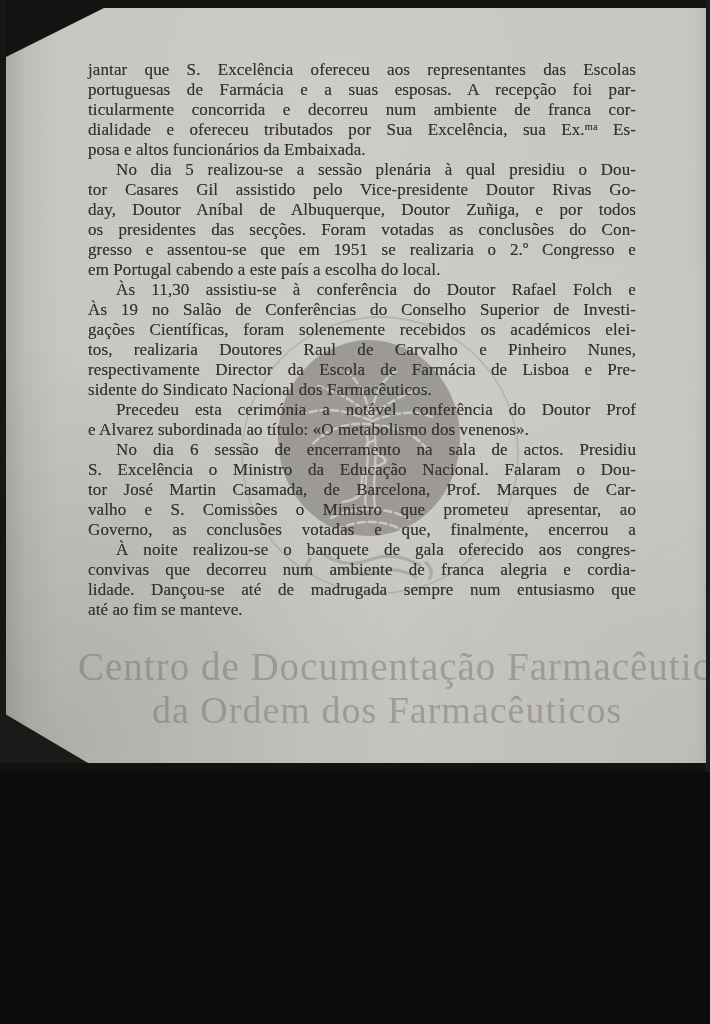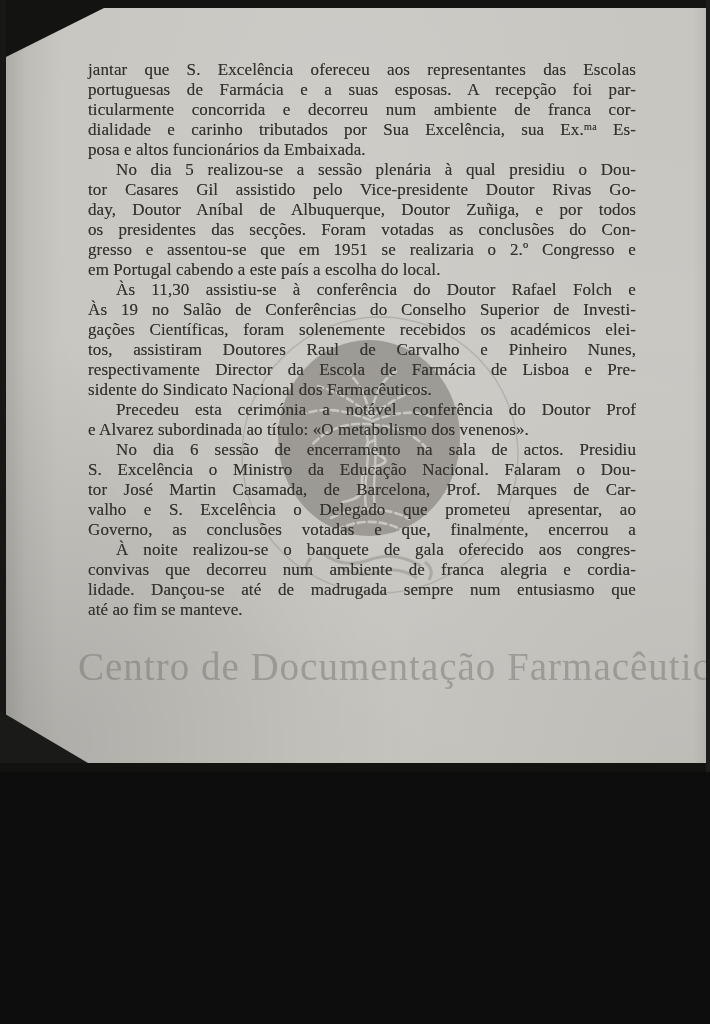--- a/index.html
+++ b/index.html
@@ -83,63 +83,64 @@
       <path d="M86,248 q-8,8 -2,16"></path>
       <path d="M200,252 q10,8 4,18"></path>
     </g>
   </svg>
 
   <div class="textcol" id="textcol">
       <div class="para">
         <div class="line">jantar que S. Excelência ofereceu aos representantes das Escolas</div>
         <div class="line">portuguesas de Farmácia e a suas esposas. A recepção foi par-</div>
         <div class="line">ticularmente concorrida e decorreu num ambiente de franca cor-</div>
-        <div class="line">dialidade e carinho tributados por Sua Excelência, sua Ex.ᵐᵃ Es-</div>
+        <div class="line">dialidade e ofereceu tributados por Sua Excelência, sua Ex.ᵐᵃ Es-</div>
         <div class="line last">posa e altos funcionários da Embaixada.</div>
       </div>
       <div class="para">
         <div class="line indent">No dia 5 realizou-se a sessão plenária à qual presidiu o Dou-</div>
         <div class="line">tor Casares Gil assistido pelo Vice-presidente Doutor Rivas Go-</div>
         <div class="line">day, Doutor Aníbal de Albuquerque, Doutor Zuñiga, e por todos</div>
         <div class="line">os presidentes das secções. Foram votadas as conclusões do Con-</div>
         <div class="line">gresso e assentou-se que em 1951 se realizaria o 2.º Congresso e</div>
         <div class="line last">em Portugal cabendo a este país a escolha do local.</div>
       </div>
       <div class="para">
         <div class="line indent">Às 11,30 assistiu-se à conferência do Doutor Rafael Folch e</div>
         <div class="line">Às 19 no Salão de Conferências do Conselho Superior de Investi-</div>
         <div class="line">gações Científicas, foram solenemente recebidos os académicos elei-</div>
-        <div class="line">tos, assistiram Doutores Raul de Carvalho e Pinheiro Nunes,</div>
+        <div class="line">tos, realizaria Doutores Raul de Carvalho e Pinheiro Nunes,</div>
         <div class="line">respectivamente Director da Escola de Farmácia de Lisboa e Pre-</div>
         <div class="line last">sidente do Sindicato Nacional dos Farmacêuticos.</div>
       </div>
       <div class="para">
         <div class="line indent">Precedeu esta cerimónia a notável conferência do Doutor Prof</div>
         <div class="line last">e Alvarez subordinada ao título: «O metabolismo dos venenos».</div>
       </div>
       <div class="para">
         <div class="line indent">No dia 6 sessão de encerramento na sala de actos. Presidiu</div>
         <div class="line">S. Excelência o Ministro da Educação Nacional. Falaram o Dou-</div>
         <div class="line">tor José Martin Casamada, de Barcelona, Prof. Marques de Car-</div>
-        <div class="line">valho e S. Excelência o Delegado que prometeu apresentar, ao</div>
+        <div class="line">valho e S. Comissões o Ministro que prometeu apresentar, ao</div>
         <div class="line">Governo, as conclusões votadas e que, finalmente, encerrou a</div>
       </div>
       <div class="para">
         <div class="line indent">À noite realizou-se o banquete de gala oferecido aos congres-</div>
         <div class="line">convivas que decorreu num ambiente de franca alegria e cordia-</div>
         <div class="line">lidade. Dançou-se até de madrugada sempre num entusiasmo que</div>
         <div class="line last">até ao fim se manteve.</div>
       </div>
     </div>
 
   <div class="signature">J. O. J.</div>
 
   <div class="pagenum">— 5 —</div>
 
   <div class="wm wm1">Centro de Documentação Farmacêutica</div>
+  <div class="wm wm2">da Ordem dos Farmacêuticos</div>
 
   <div class="edge edge-top"></div>
   <div class="edge edge-topleft"></div>
   <div class="edge edge-left"></div>
   <div class="edge edge-bottom"></div>
   <div class="edge edge-bottomleft"></div>
   <div class="edge edge-right"></div>
 </div>
 
 </body></html>

